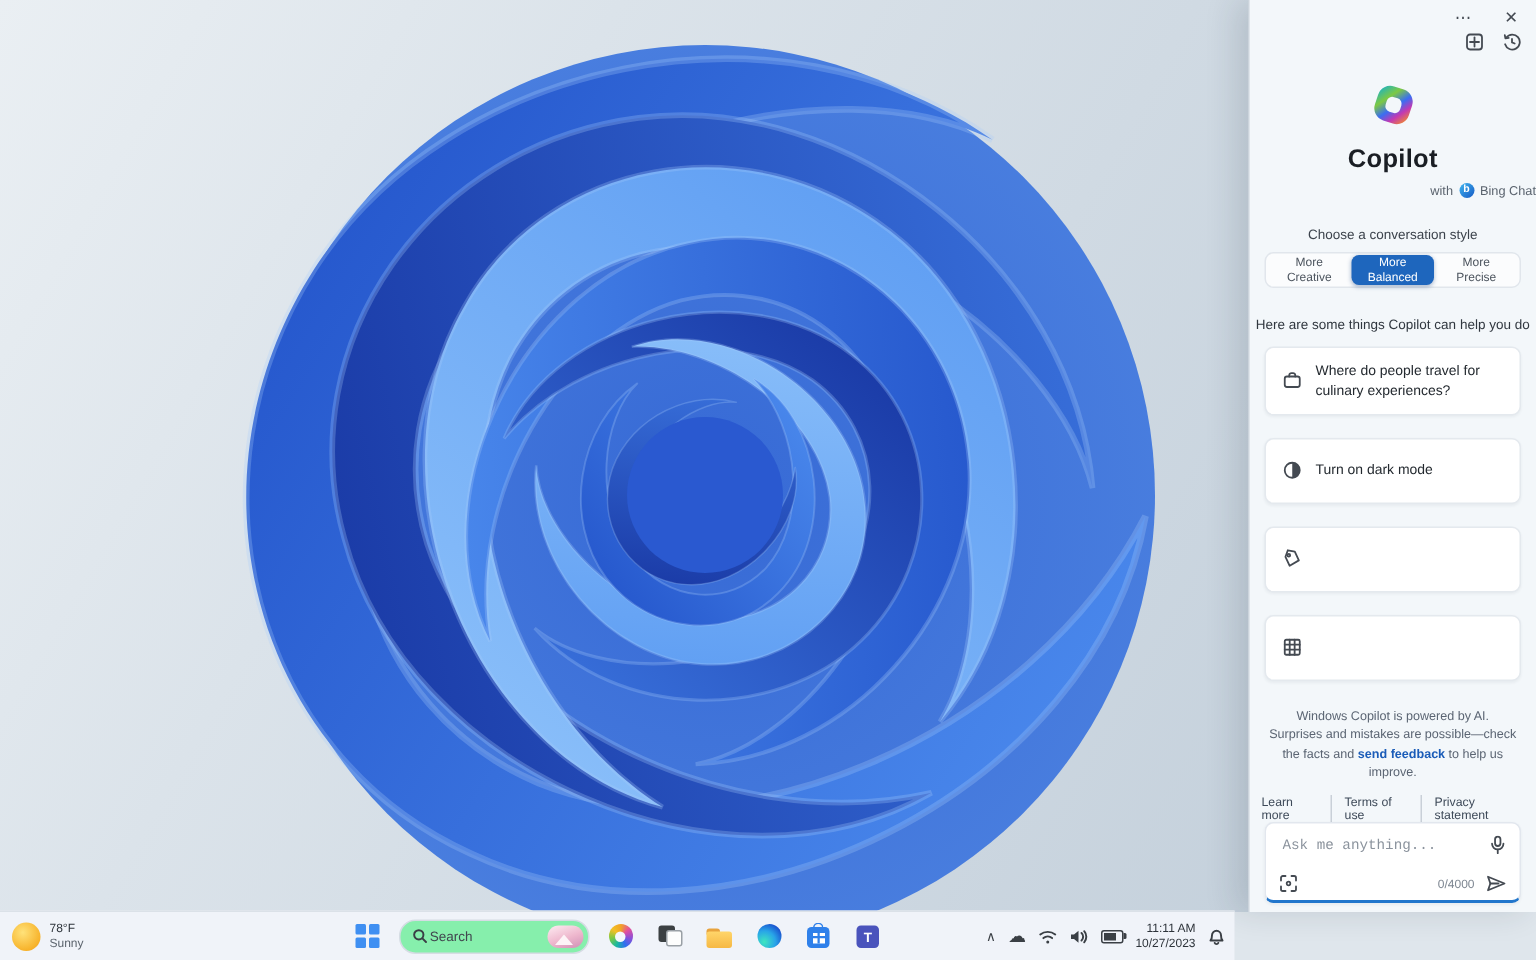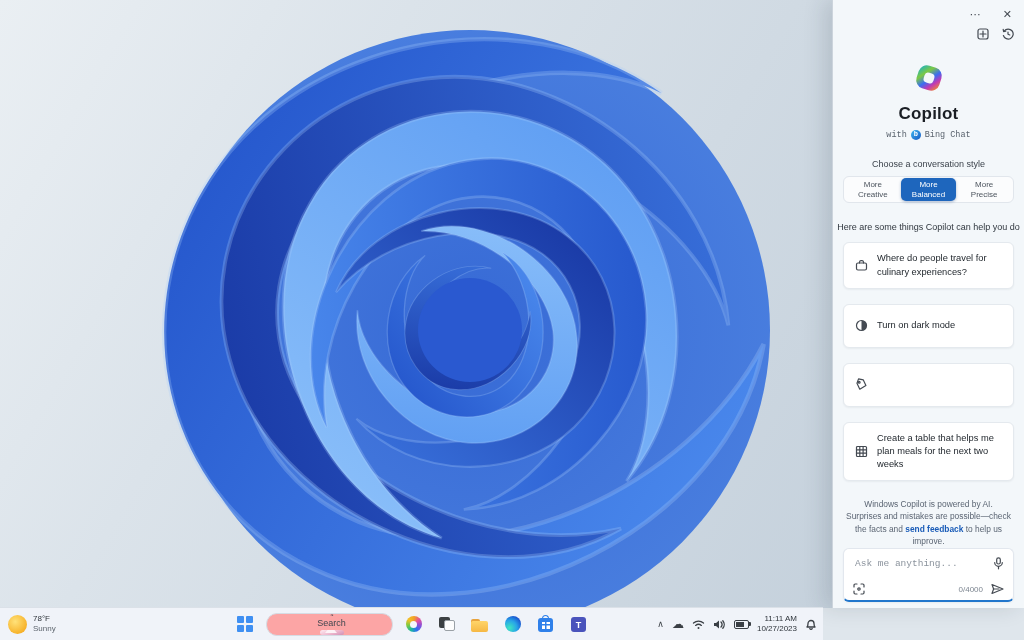--- a/index.html
+++ b/index.html
@@ -16,22 +16,22 @@
   .panel{position:absolute;right:0;top:0;width:192px;height:608px;background:#f3f7fa;
     border-left:1px solid #ccd4dc;box-shadow:-8px 0 20px rgba(30,40,60,.14);
     display:flex;flex-direction:column;box-sizing:border-box;}
   .titlebar{height:22px;display:flex;justify-content:flex-end;align-items:center;gap:22px;padding:4px 12px 0 0;}
   .tb-ico{color:#444a52;font-size:11px;line-height:1;cursor:default;}
   .toolrow{height:22px;display:flex;justify-content:flex-end;align-items:center;gap:13px;padding-right:10px;}
   .toolrow svg{display:block;}
 
   .logo-wrap{display:flex;justify-content:center;margin-top:16px;}
   .cp-title{text-align:center;font-size:17px;font-weight:700;color:#1a1e24;margin-top:9px;letter-spacing:.2px;}
-  .cp-sub{display:flex;justify-content:center;align-items:center;gap:4px;margin-top:6px;
-    font-size:8.5px;color:#5a636e;font-family:Liberation Mono, monospace;}
+  .cp-sub{display:flex;justify-content:flex-end;align-items:center;gap:4px;margin-top:6px;
+    font-size:8.5px;color:#5a636e;}
   .bing-badge{width:10px;height:10px;border-radius:50%;background:linear-gradient(135deg,#3fb6f0,#1659c4);
     color:#fff;font-size:7px;font-weight:700;display:flex;align-items:center;justify-content:center;line-height:1;}
 
   .style-label{text-align:center;font-size:9px;color:#3c434c;margin-top:19px;}
   .seg{display:flex;margin:7px 10px 0 10px;background:#fbfcfd;border:1px solid #e1e6ec;border-radius:6px;
     padding:1px;height:26px;}
   .seg-btn{flex:1;display:flex;flex-direction:column;align-items:center;justify-content:center;
     font-size:8px;line-height:1.25;color:#4c545e;border-radius:5px;cursor:pointer;}
   .seg-btn.sel{background:#1e66bd;color:#fff;box-shadow:0 1px 3px rgba(20,60,120,.35);}
 
@@ -62,22 +62,22 @@
   .taskbar{position:absolute;left:0;bottom:0;width:823px;height:32px;background:rgba(240,244,249,.96);
     border-top:1px solid #dbe1e8;display:flex;align-items:center;}
   .weather{position:absolute;left:8px;top:0;height:32px;display:flex;align-items:center;gap:6px;cursor:pointer;}
   .sun{width:19px;height:19px;border-radius:50%;background:radial-gradient(circle at 38% 35%,#ffe27a,#f7b32b 70%,#ef9b1d);}
   .wtxt{font-size:8px;line-height:1.25;color:#2e343b;}
   .wtxt .cond{color:#5c646d;}
   .centerbar{margin:0 auto;display:flex;align-items:center;gap:9px;}
   .tb-btn{width:24px;height:24px;display:flex;align-items:center;justify-content:center;border-radius:4px;cursor:pointer;}
   .start{width:16px;height:16px;display:grid;grid-template-columns:7px 7px;grid-template-rows:7px 7px;gap:2px;}
   .start i{background:#3f8ff2;border-radius:1px;}
-  .searchpill{width:114px;height:21px;background:#fca5a5;border:1px solid #d6dce4;border-radius:11px;
-    display:flex;align-items:center;gap:2px;padding:0 3px 0 8px;cursor:text;flex-direction:column;}
+  .searchpill{width:114px;height:21px;background:#86efac;border:1px solid #d6dce4;border-radius:11px;
+    display:flex;align-items:center;gap:2px;padding:0 3px 0 8px;cursor:text;}
   .searchpill .stx{font-size:9px;color:#41474f;flex:1;}
   .sp-img{width:24px;height:15px;border-radius:8px;
     background:linear-gradient(160deg,#fbe3ec 10%,#eeb7cd 55%,#cf8fb5 100%);position:relative;overflow:hidden;}
   .sp-img:after{content:"";position:absolute;left:5px;bottom:2px;width:0;height:0;
     border-left:6px solid transparent;border-right:6px solid transparent;border-bottom:7px solid #fdf3f7;}
   .cpring{width:16px;height:16px;border-radius:50%;position:relative;
     background:conic-gradient(#f2a226,#e34fa0,#8b4fd8,#2f6ff0,#19b8a0,#7cc943,#f2c026,#f2a226);}
   .cpring:after{content:"";position:absolute;left:4.5px;top:4.5px;width:7px;height:7px;border-radius:50%;background:#f5f8fb;}
   .taskview{position:relative;width:16px;height:16px;}
   .taskview .b1{position:absolute;left:0;top:1px;width:11px;height:11px;background:#3c4043;border-radius:2px;}
@@ -238,26 +238,30 @@
       <div class="card">
         <span class="ic">
           <svg class="lnp" width="13" height="13" viewBox="0 0 13 13">
             <rect x="1.5" y="1.5" width="10" height="10" rx="1"></rect>
             <line x1="1.5" y1="4.8" x2="11.5" y2="4.8"></line>
               <line x1="1.5" y1="8.1" x2="11.5" y2="8.1"></line>
             <line x1="4.8" y1="1.5" x2="4.8" y2="11.5"></line>
               <line x1="8.1" y1="1.5" x2="8.1" y2="11.5"></line>
           </svg>
         </span>
-        <span class="tx">Create a table that helps me plan meals for the next two weeks</span>
       </div>
     </div>
 
     <div class="disc">
       <span>Windows Copilot is powered by AI. Surprises and mistakes are possible—check the facts and </span><a>send feedback</a><span> to help us improve.</span>
+    </div>
+    <div class="flinks">
+      <span>Learn more</span>
+      <span>Terms of use</span>
+      <span>Privacy statement</span>
     </div>
 
     <div class="spacer"></div>
 
     <div class="inputbox">
       <div class="in-row1">
         <input type="text" placeholder="Ask me anything..." style="">
         <svg class="lnp" width="11" height="13" viewBox="0 0 11 13">
           <rect x="3.7" y="0.8" width="3.6" height="6.2" rx="1.8"></rect>
           <path d="M 1.7,5.5 A 3.8 3.8 0 0 0 9.3,5.5"></path>

